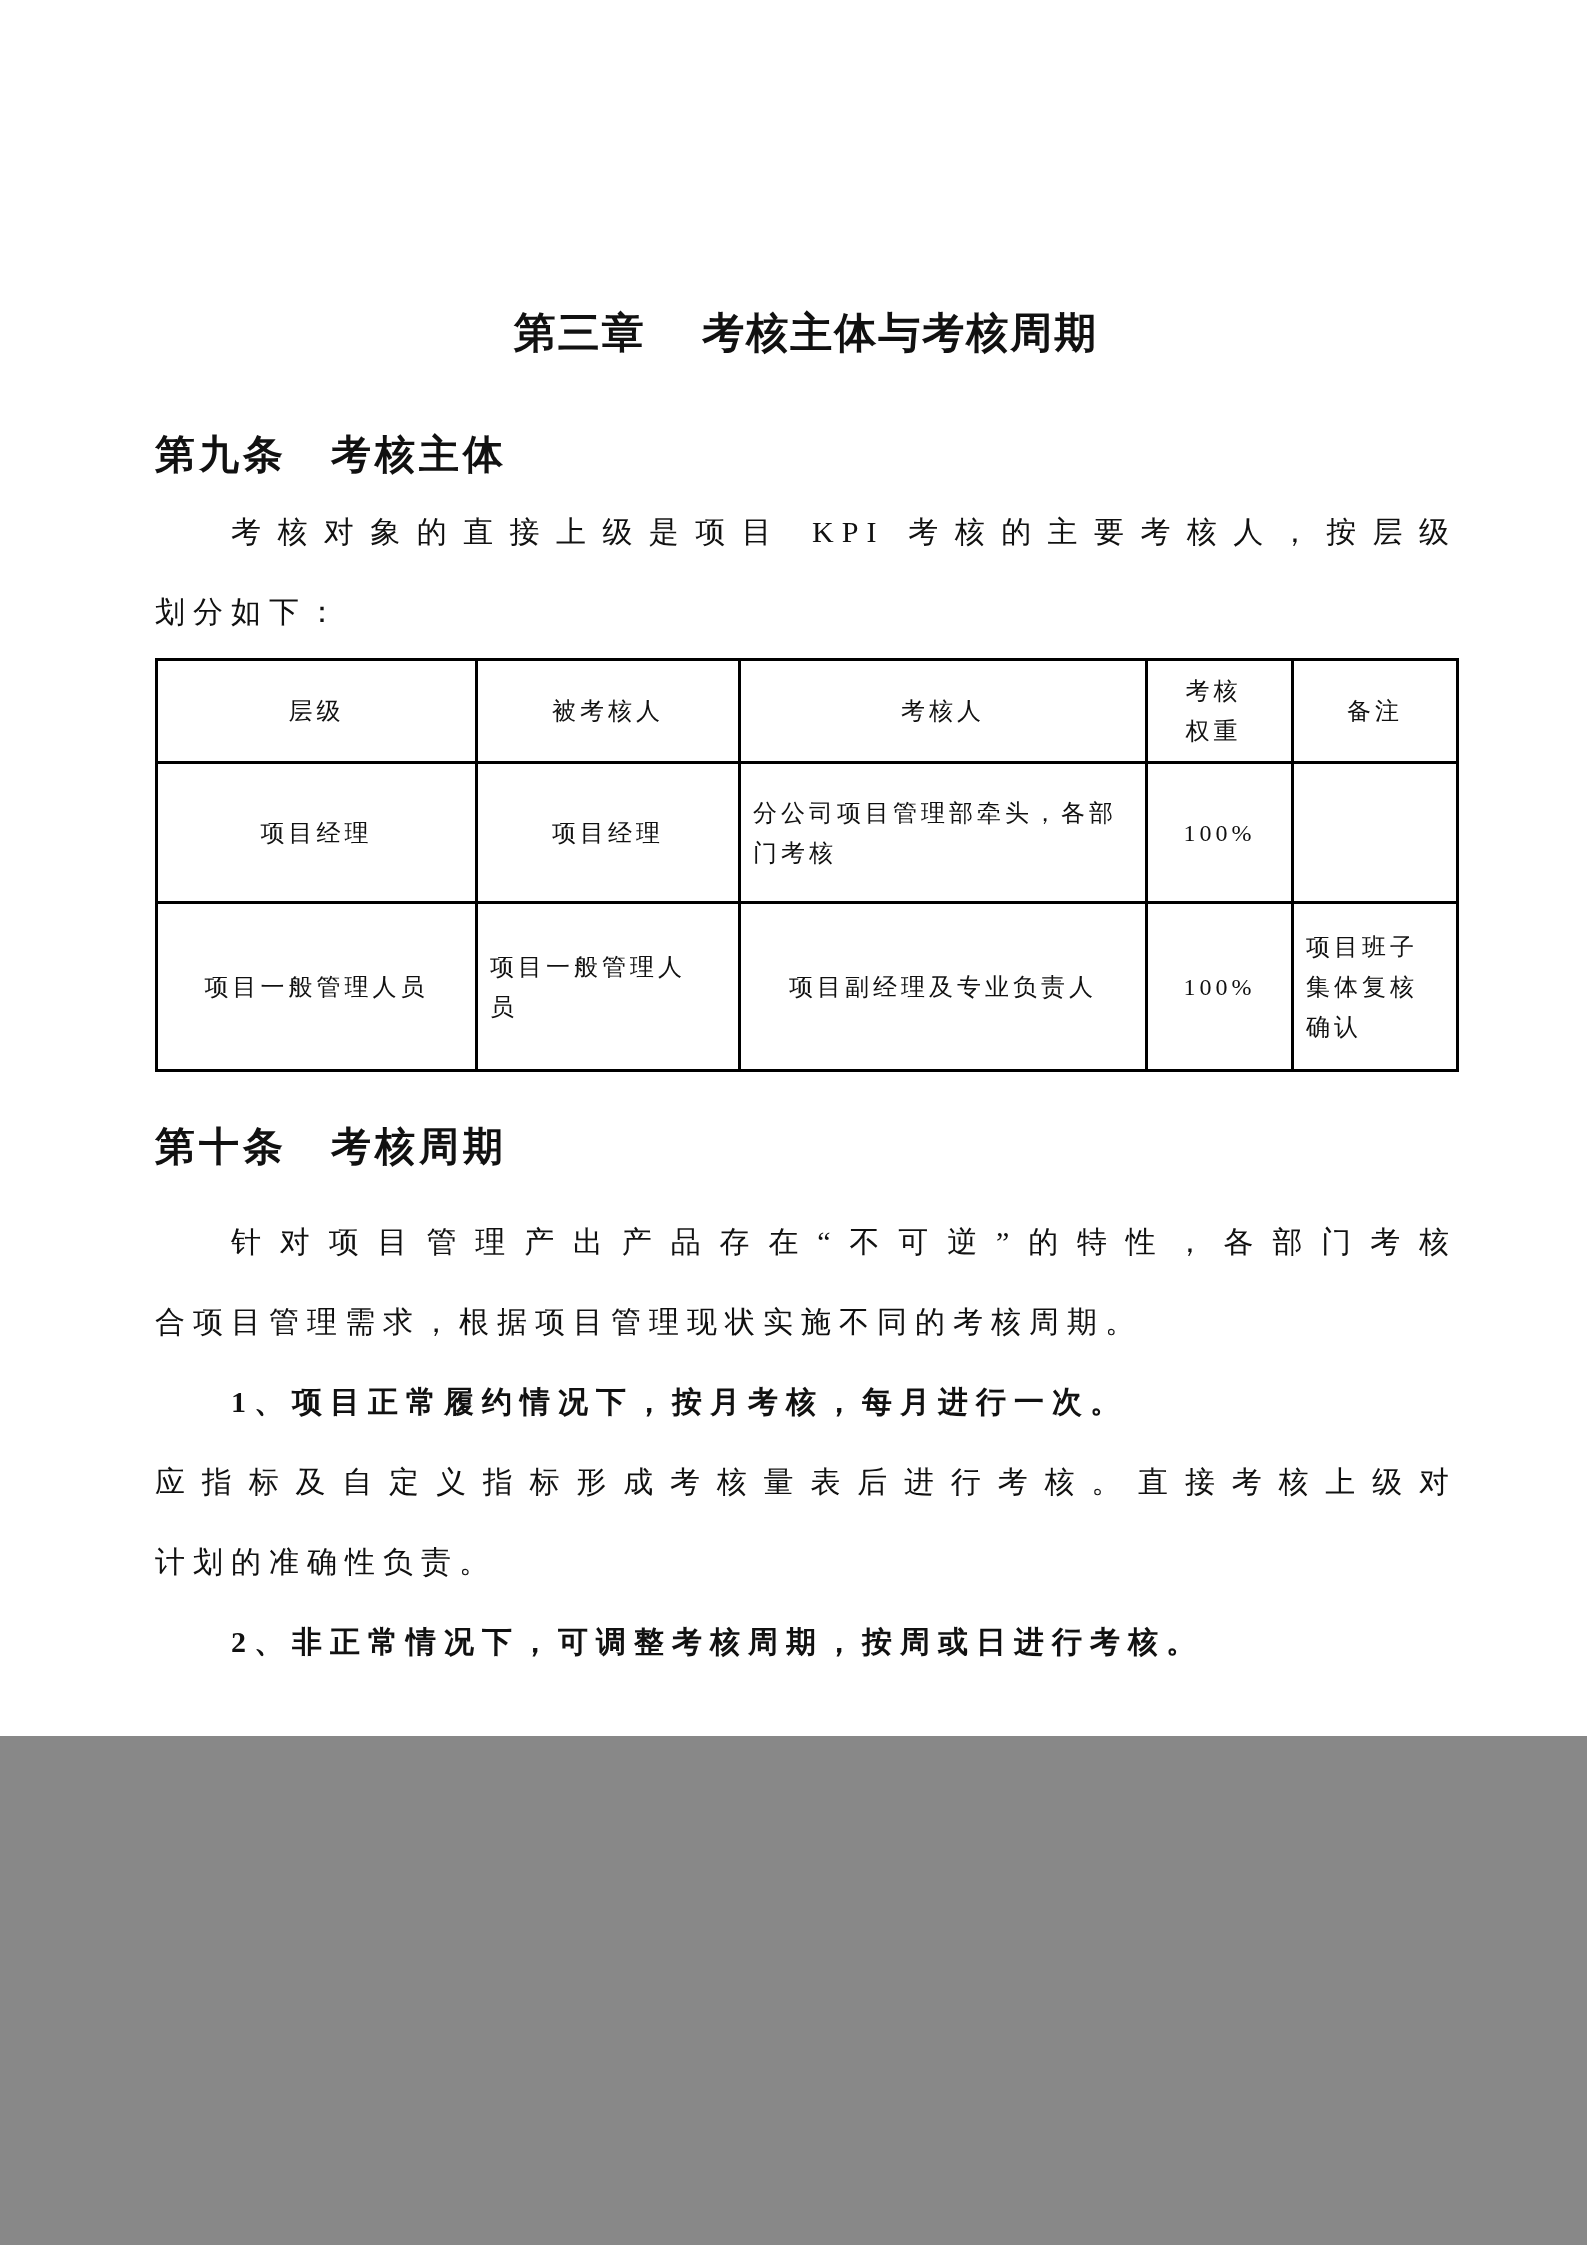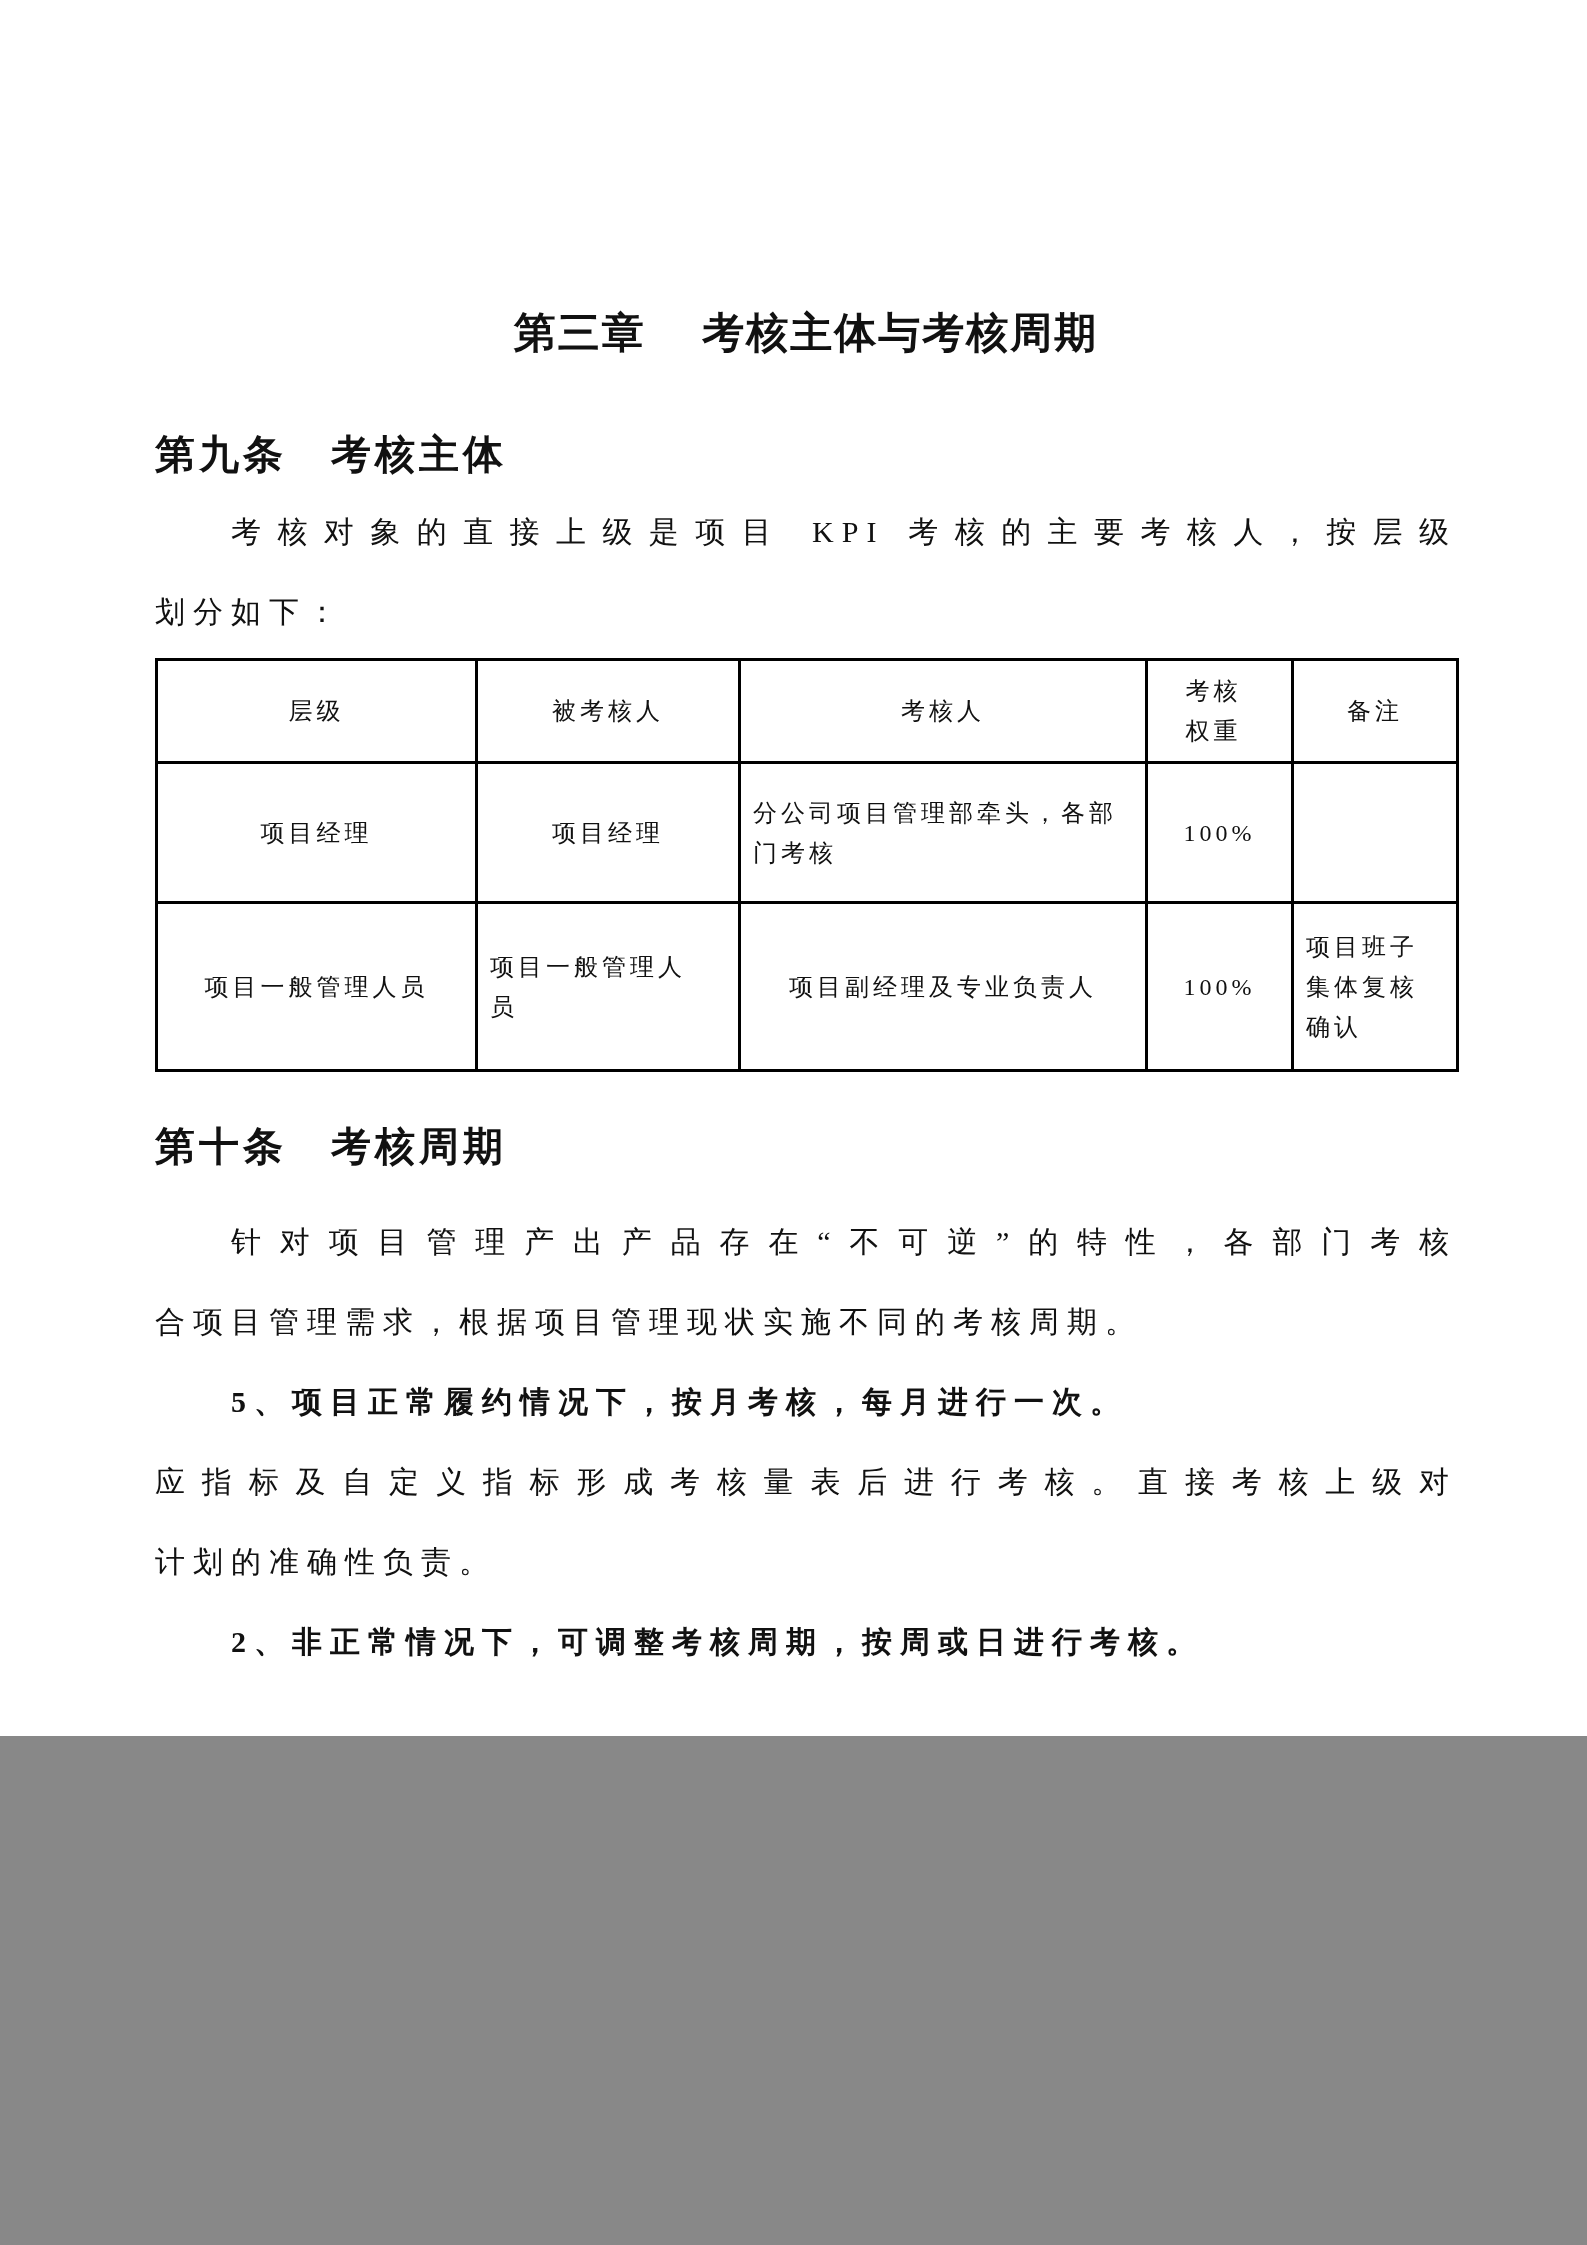--- a/index.html
+++ b/index.html
@@ -106,21 +106,21 @@
         <td>100%</td>
         <td class="ta-l"><span class="wforce w132">项目班子集体复核确认</span></td>
       </tr>
     </tbody>
       </table>
 
     <div class="sec-heading sh10">第十条　考核周期</div>
 
     <div class="line jf ind m30">针对项目管理产出产品存在“不可逆”的特性，各部门考核</div>
     <div class="line">合项目管理需求，根据项目管理现状实施不同的考核周期。</div>
-    <div class="line ind b">5、项目正常履约情况下，按月考核，每月进行一次。</div>
+    <div class="line ind b">1、项目正常履约情况下，按月考核，每月进行一次。</div>
     <div class="line jf">应指标及自定义指标形成考核量表后进行考核。直接考核上级对</div>
     <div class="line">计划的准确性负责。</div>
     <div class="line ind b">2、非正常情况下，可调整考核周期，按周或日进行考核。</div>
 
   </div>
 
   <div class="page-number">7</div>
 
   <div class="watermark">头条@Excel技巧精选</div>
 </div>

